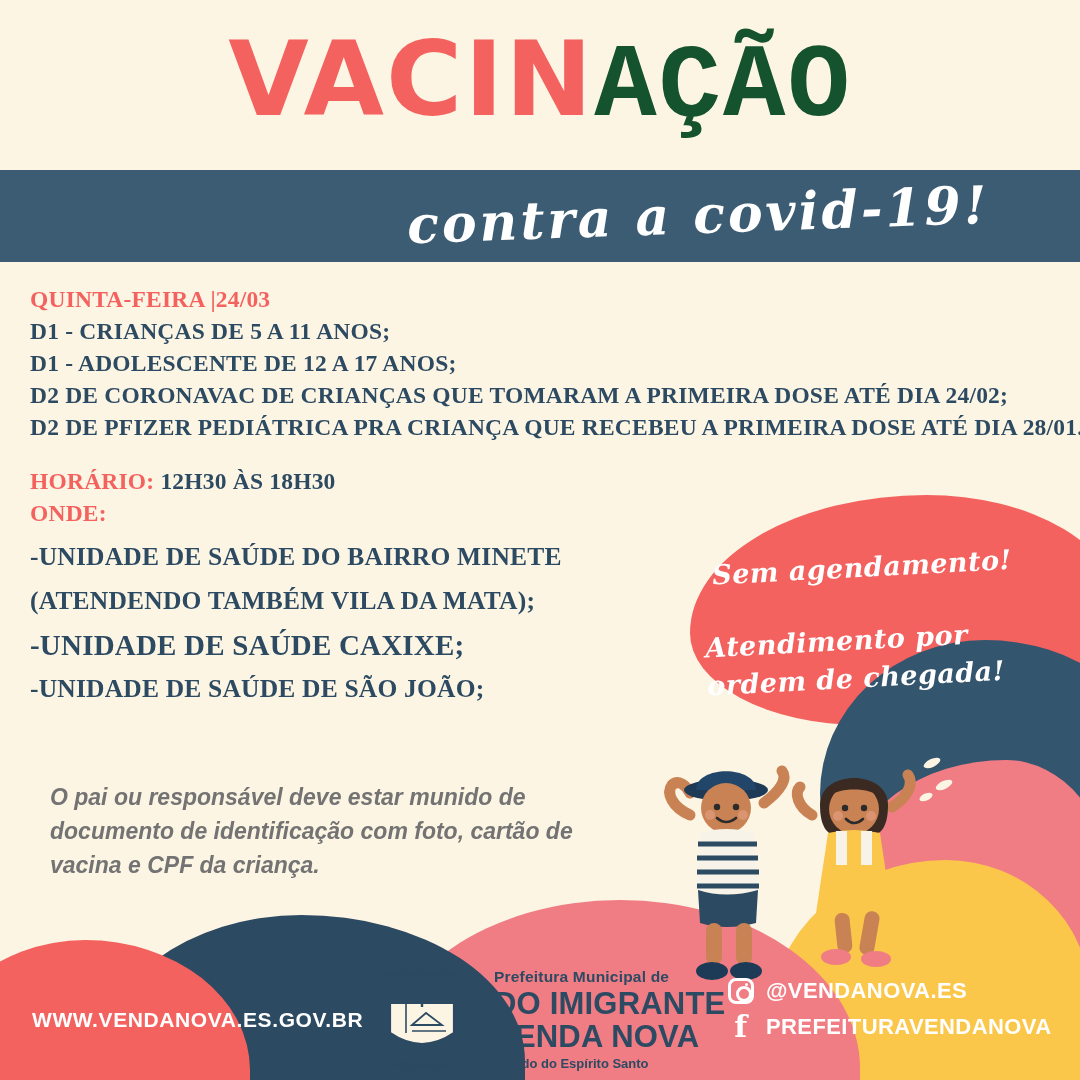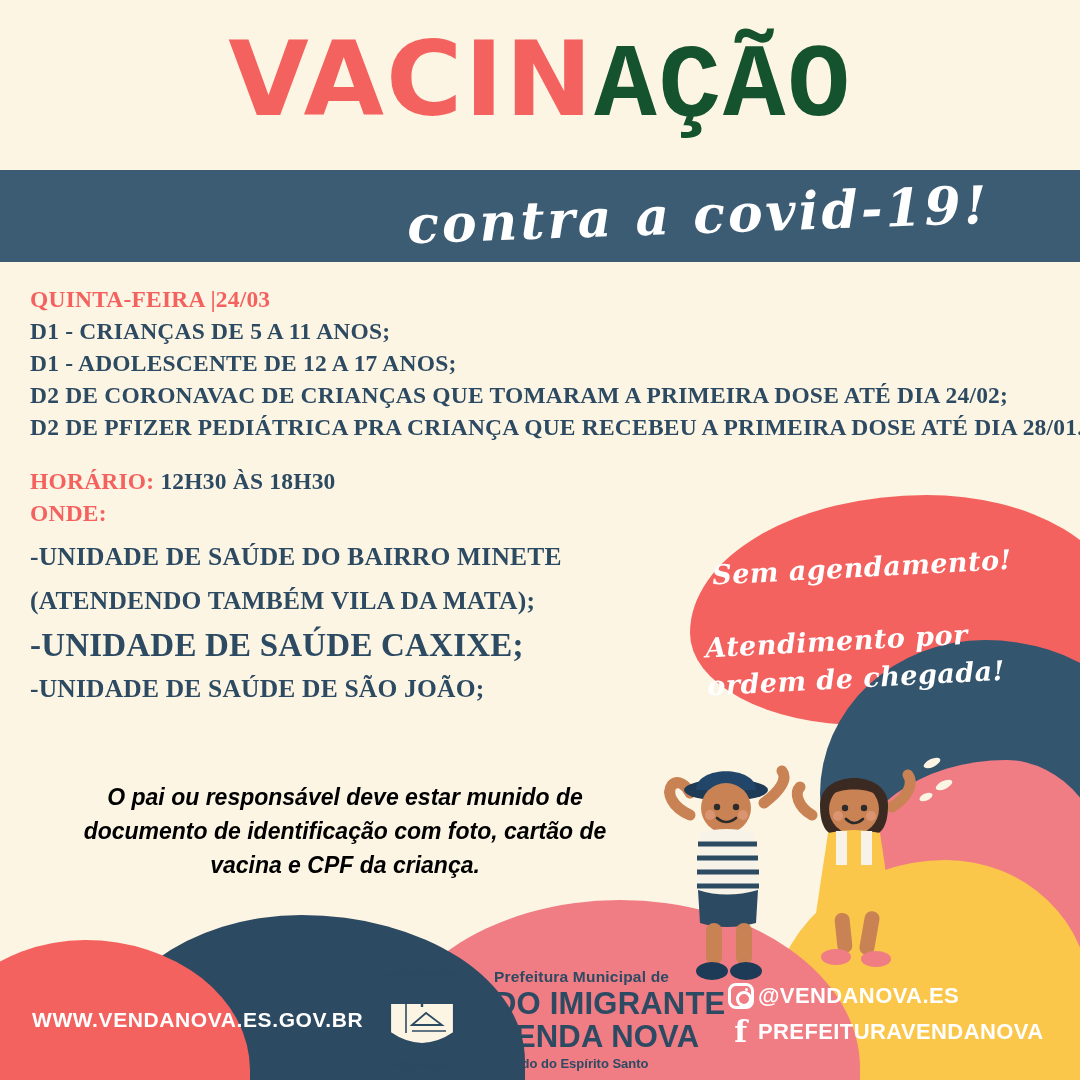--- a/index.html
+++ b/index.html
@@ -114,22 +114,22 @@
   }
   .accent { color: #f4625f; }
   .block-gap { height: 22px; }
 
   .small-gap { height: 6px; }
 
   .note {
     position: absolute;
     top: 780px; left: 50px;
     width: 590px;
-    text-align: center;
-    color: #000000;
+    text-align: left;
+    color: #737373;
     font-weight: bold;
     font-style: italic;
     font-size: 23px;
     line-height: 34px;
   }
 
   
   .notice {
     position: absolute;
     color: #ffffff;
@@ -170,21 +170,21 @@
   .gov-big {
     font-size: 31px; font-weight: bold; line-height: 31px;
     letter-spacing: 0.2px; margin-top: 2px;
   }
   .gov-state { font-size: 13px; font-weight: bold; margin-top: 4px; }
 
   .social {
     position: absolute; left: 728px; top: 978px;
   }
   .social-row {
-    display: flex; align-items: center; gap: 4px;
+    display: flex; gap: 12px;
     color: #ffffff; font-weight: bold; font-size: 22px;
     letter-spacing: 0.4px; height: 36px;
   }
   .ig-icon {
     width: 26px; height: 26px; border: 3px solid #fff; border-radius: 8px;
     position: relative; flex: 0 0 auto;
   }
   .ig-icon::after {
     content: ""; position: absolute; left: 5px; top: 5px;
     width: 10px; height: 10px; border: 3px solid #fff; border-radius: 50%;
@@ -235,21 +235,21 @@
     <div class="line">
       <span class="accent">HORÁRIO:</span>
       <span>12H30 ÀS 18H30</span>
     </div>
     <div class="line accent">ONDE:</div>
 
     <div class="small-gap"></div>
 
     <div class="line" style="font-size:25.5px;line-height:44px;">-UNIDADE DE SAÚDE DO BAIRRO MINETE</div>
     <div class="line" style="font-size:25.5px;line-height:44px;"> (ATENDENDO TAMBÉM VILA DA MATA);</div>
-    <div class="line" style="font-size:33px;line-height:44px;">-UNIDADE DE SAÚDE CAXIXE;</div>
+    <div class="line" style="font-size:29px;line-height:44px;">-UNIDADE DE SAÚDE CAXIXE;</div>
     <div class="line" style="font-size:25.5px;line-height:44px;">-UNIDADE DE SAÚDE DE SÃO JOÃO;</div>
   </div>
 
   <div class="note">O pai ou responsável deve estar munido de documento de identificação com foto, cartão de vacina e CPF da criança.</div>
 
   <div class="notice notice-1">Sem agendamento!</div>
   <div class="notice notice-2">Atendimento por ordem de chegada!</div>
 
   <div class="kids">
     <svg viewBox="0 0 300 260" width="300" height="260" aria-hidden="true">

